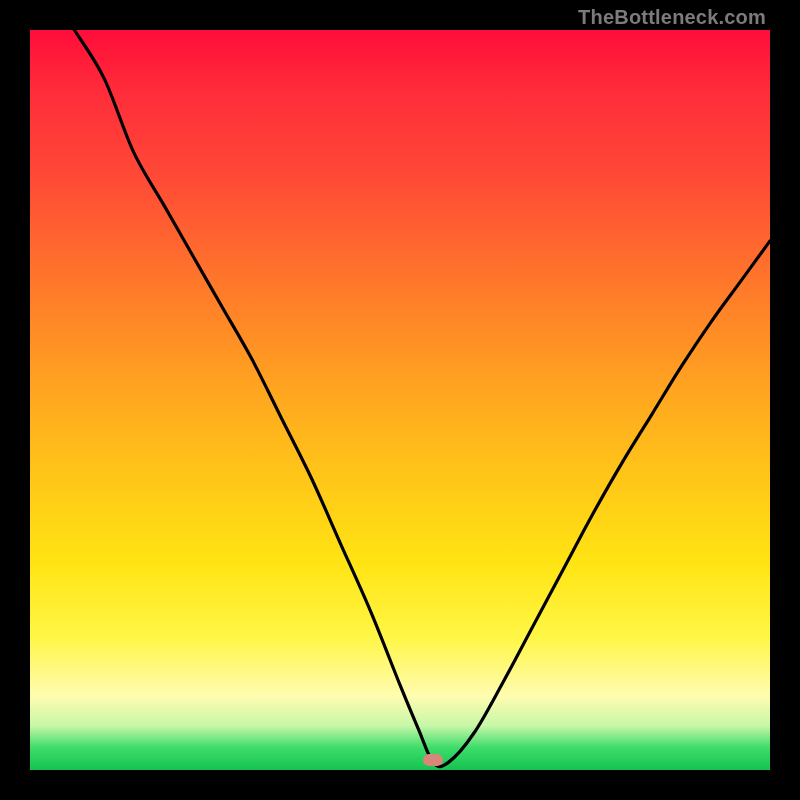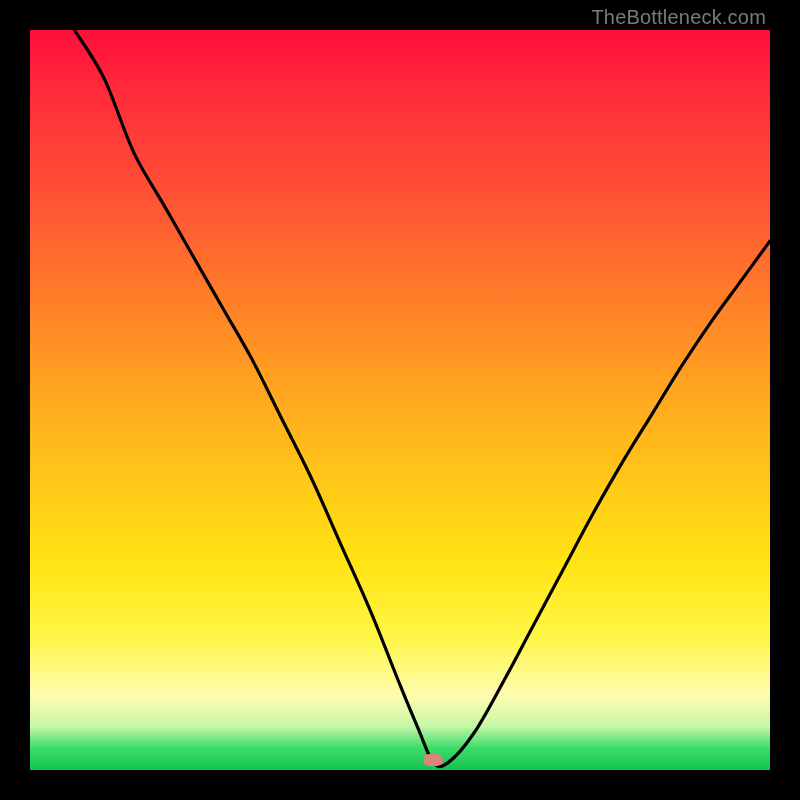--- a/index.html
+++ b/index.html
@@ -42,21 +42,21 @@
       #15c351 100%
     );
   }
   .watermark {
     position: absolute;
     top: 6px;
     right: 34px;
     color: #7b7b7b;
     font-size: 20px;
     letter-spacing: 0.2px;
-    font-weight: 400;
+    font-weight: 700;
   }
   svg.curve {
     position: absolute;
     left: 0;
     top: 0;
     width: 740px;
     height: 740px;
   }
   .marker {
     position: absolute;

